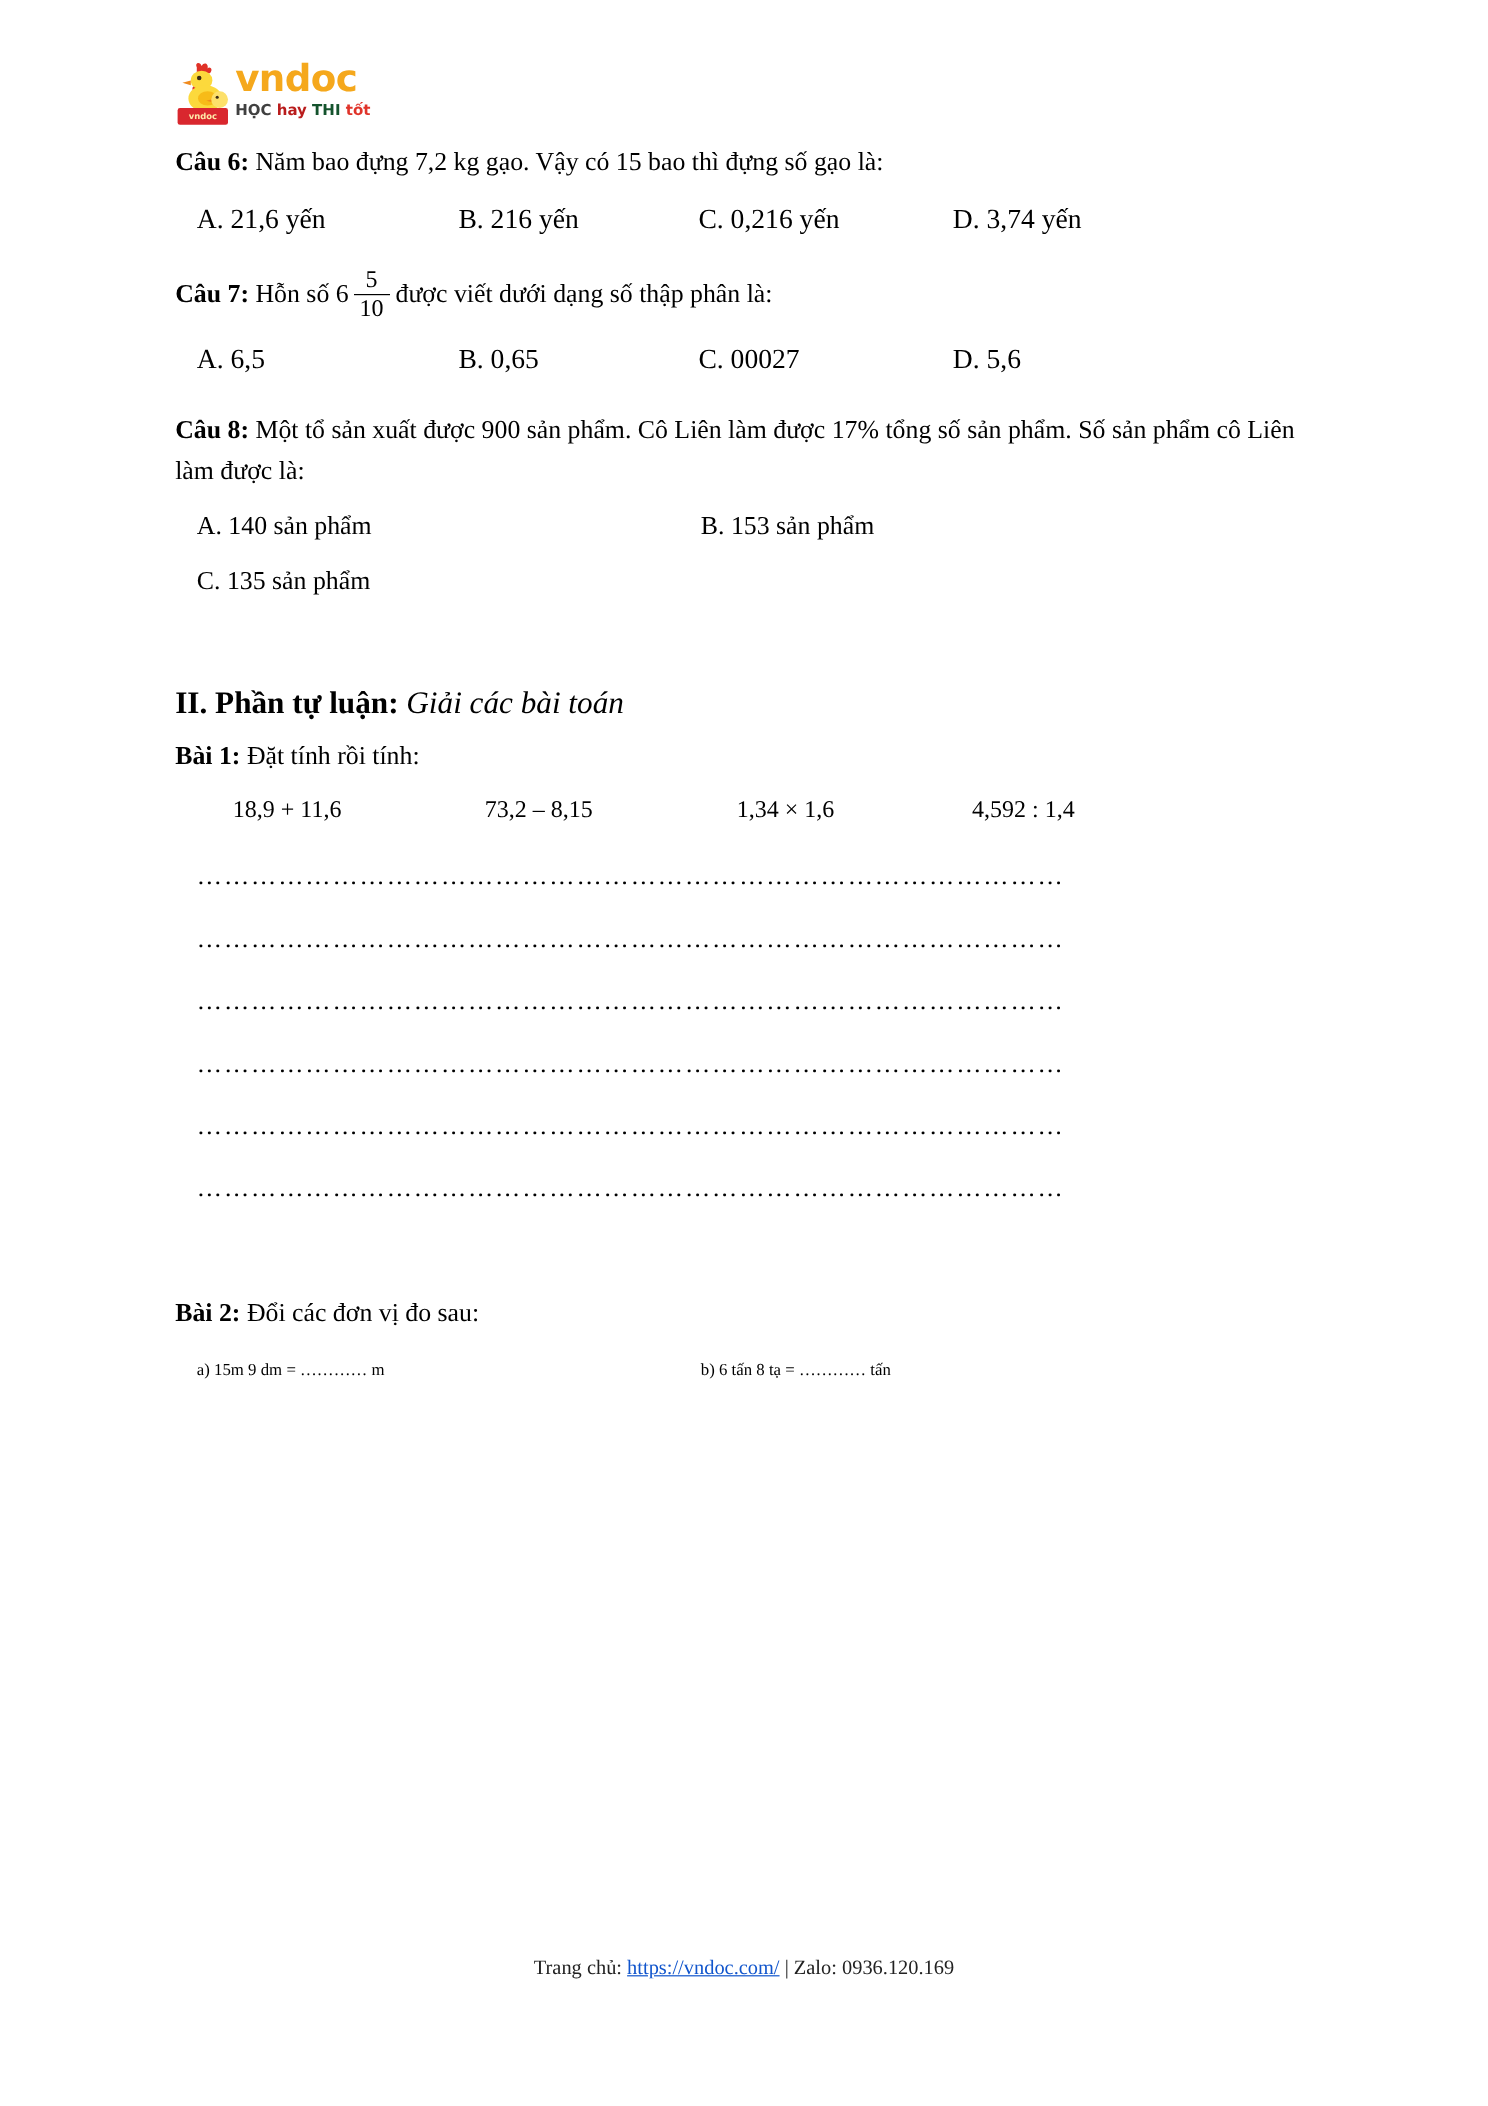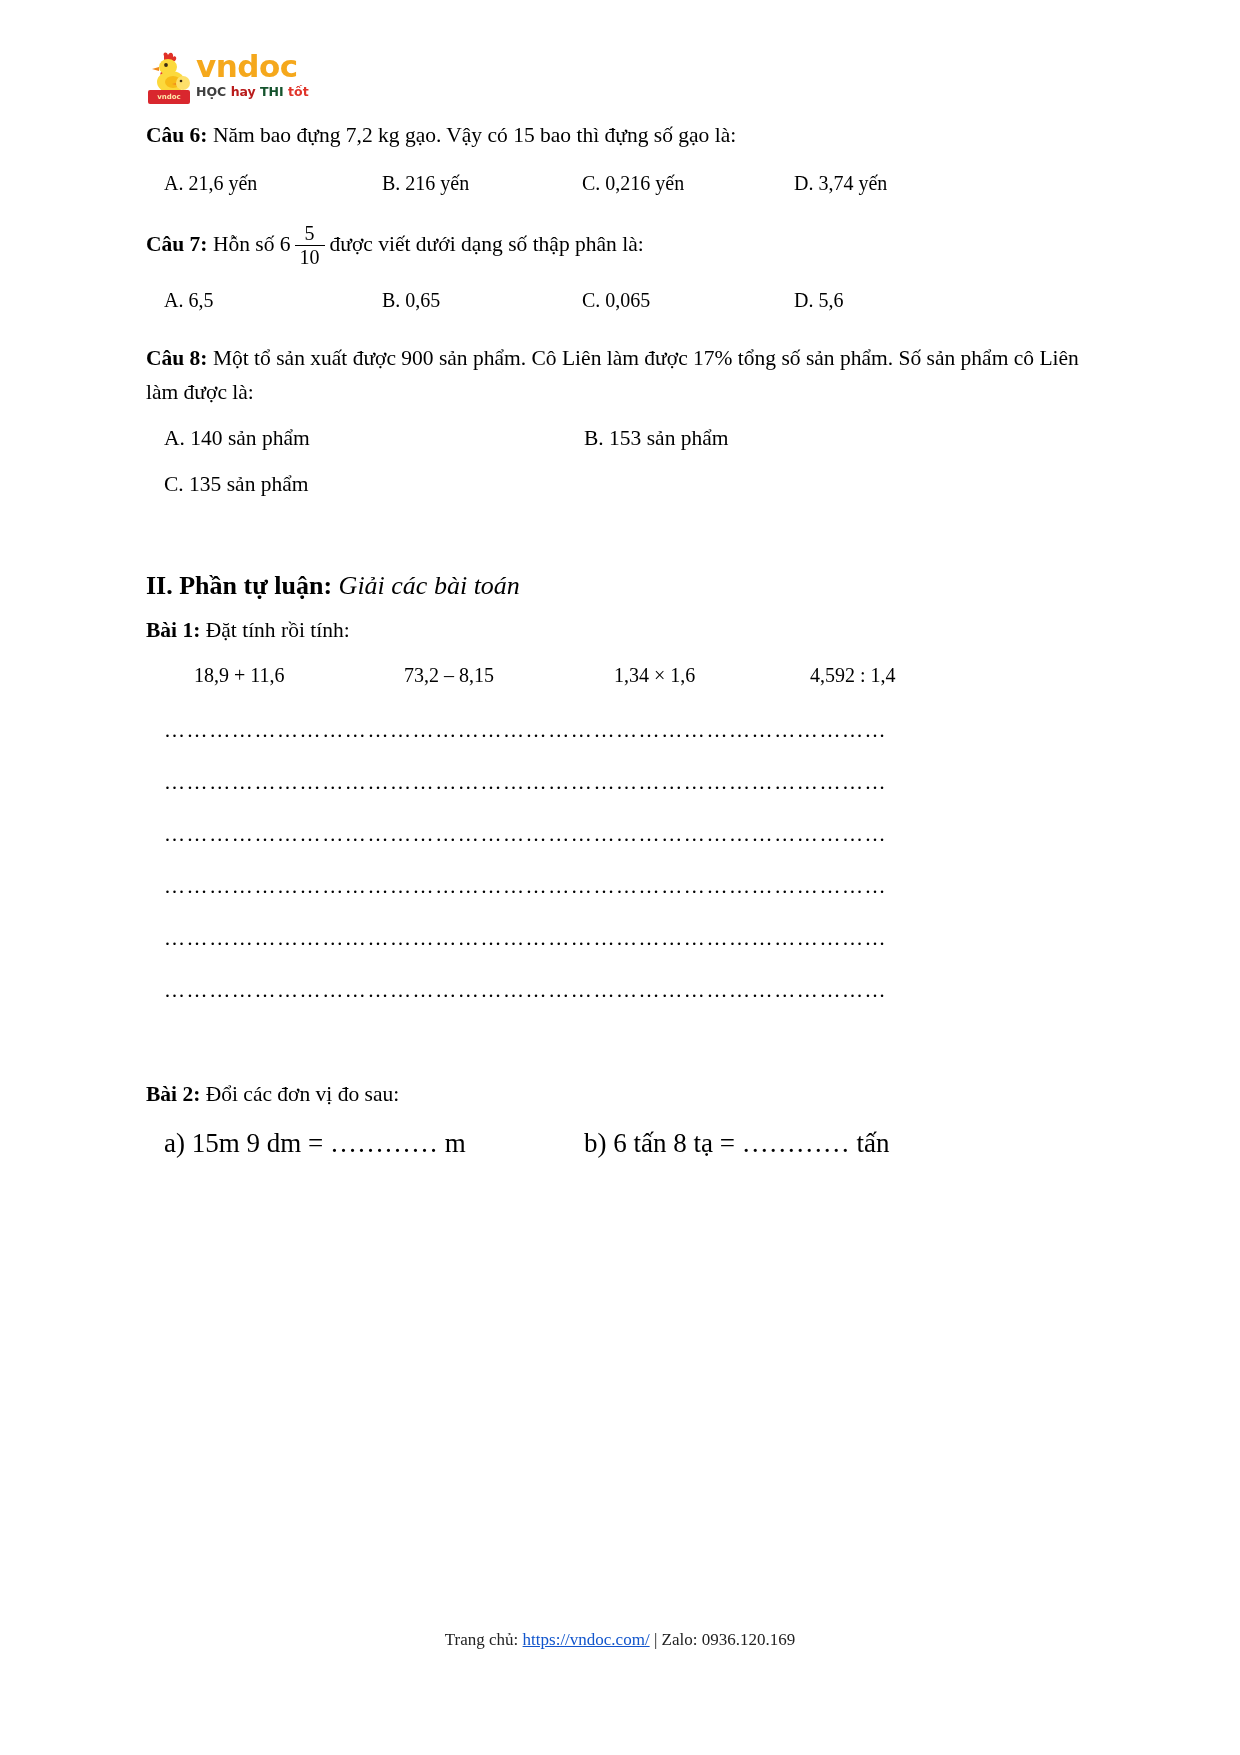--- a/index.html
+++ b/index.html
@@ -95,21 +95,21 @@
   .q-label {
     font-weight: bold;
   }
   .spacer-18 { height: 18px; }
   .spacer-10 { height: 10px; }
   .spacer-28 { height: 28px; }
 
   
   .opt-row {
     display: flex;
-    font-size: 20px;
+    font-size: 23px;
     line-height: 34px;
     margin: 14px 0 14px 0;
     padding-left: 18px;
   }
   .opt-row .opt {
     flex: 0 0 auto;
   }
   .opt-c1 { width: 218px; }
   .opt-c2 { width: 200px; }
   .opt-c3 { width: 212px; }
@@ -171,21 +171,21 @@
     margin: 0 0 0 18px;
     padding-top: 26px;
     color: #000;
     white-space: nowrap;
     overflow: hidden;
     width: 930px;
   }
 
   .bai2-row {
     display: flex;
-    font-size: 27px;
+    font-size: 14px;
     line-height: 32px;
     padding-left: 18px;
     margin-top: 16px;
   }
   .bai2-a { width: 420px; }
   .bai2-b { width: 420px; }
 
   
   .footer {
     position: absolute;
@@ -255,21 +255,21 @@
     <p class="q-line">
       <span class="q-label">Câu 7:</span>
       <span>Hỗn số 6</span><span class="frac">
           <span class="num">5</span>
           <span class="den">10</span>
         </span><span>được viết dưới dạng số thập phân là:</span>
     </p>
     <div class="opt-row">
       <span class="opt opt-c1">A. 6,5</span>
       <span class="opt opt-c2">B. 0,65</span>
-      <span class="opt opt-c3">C. 0,065</span>
+      <span class="opt opt-c3">C. 00027</span>
       <span class="opt opt-c4">D. 5,6</span>
     </div>
 
     <div class="spacer-10"></div>
 
     <p class="q-line">
       <span class="q-label">Câu 8:</span>
       <span>Một tổ sản xuất được 900 sản phẩm. Cô Liên làm được 17% tổng số</span>
       <span>sản phẩm. Số sản phẩm cô Liên làm được là:</span>
     </p>

